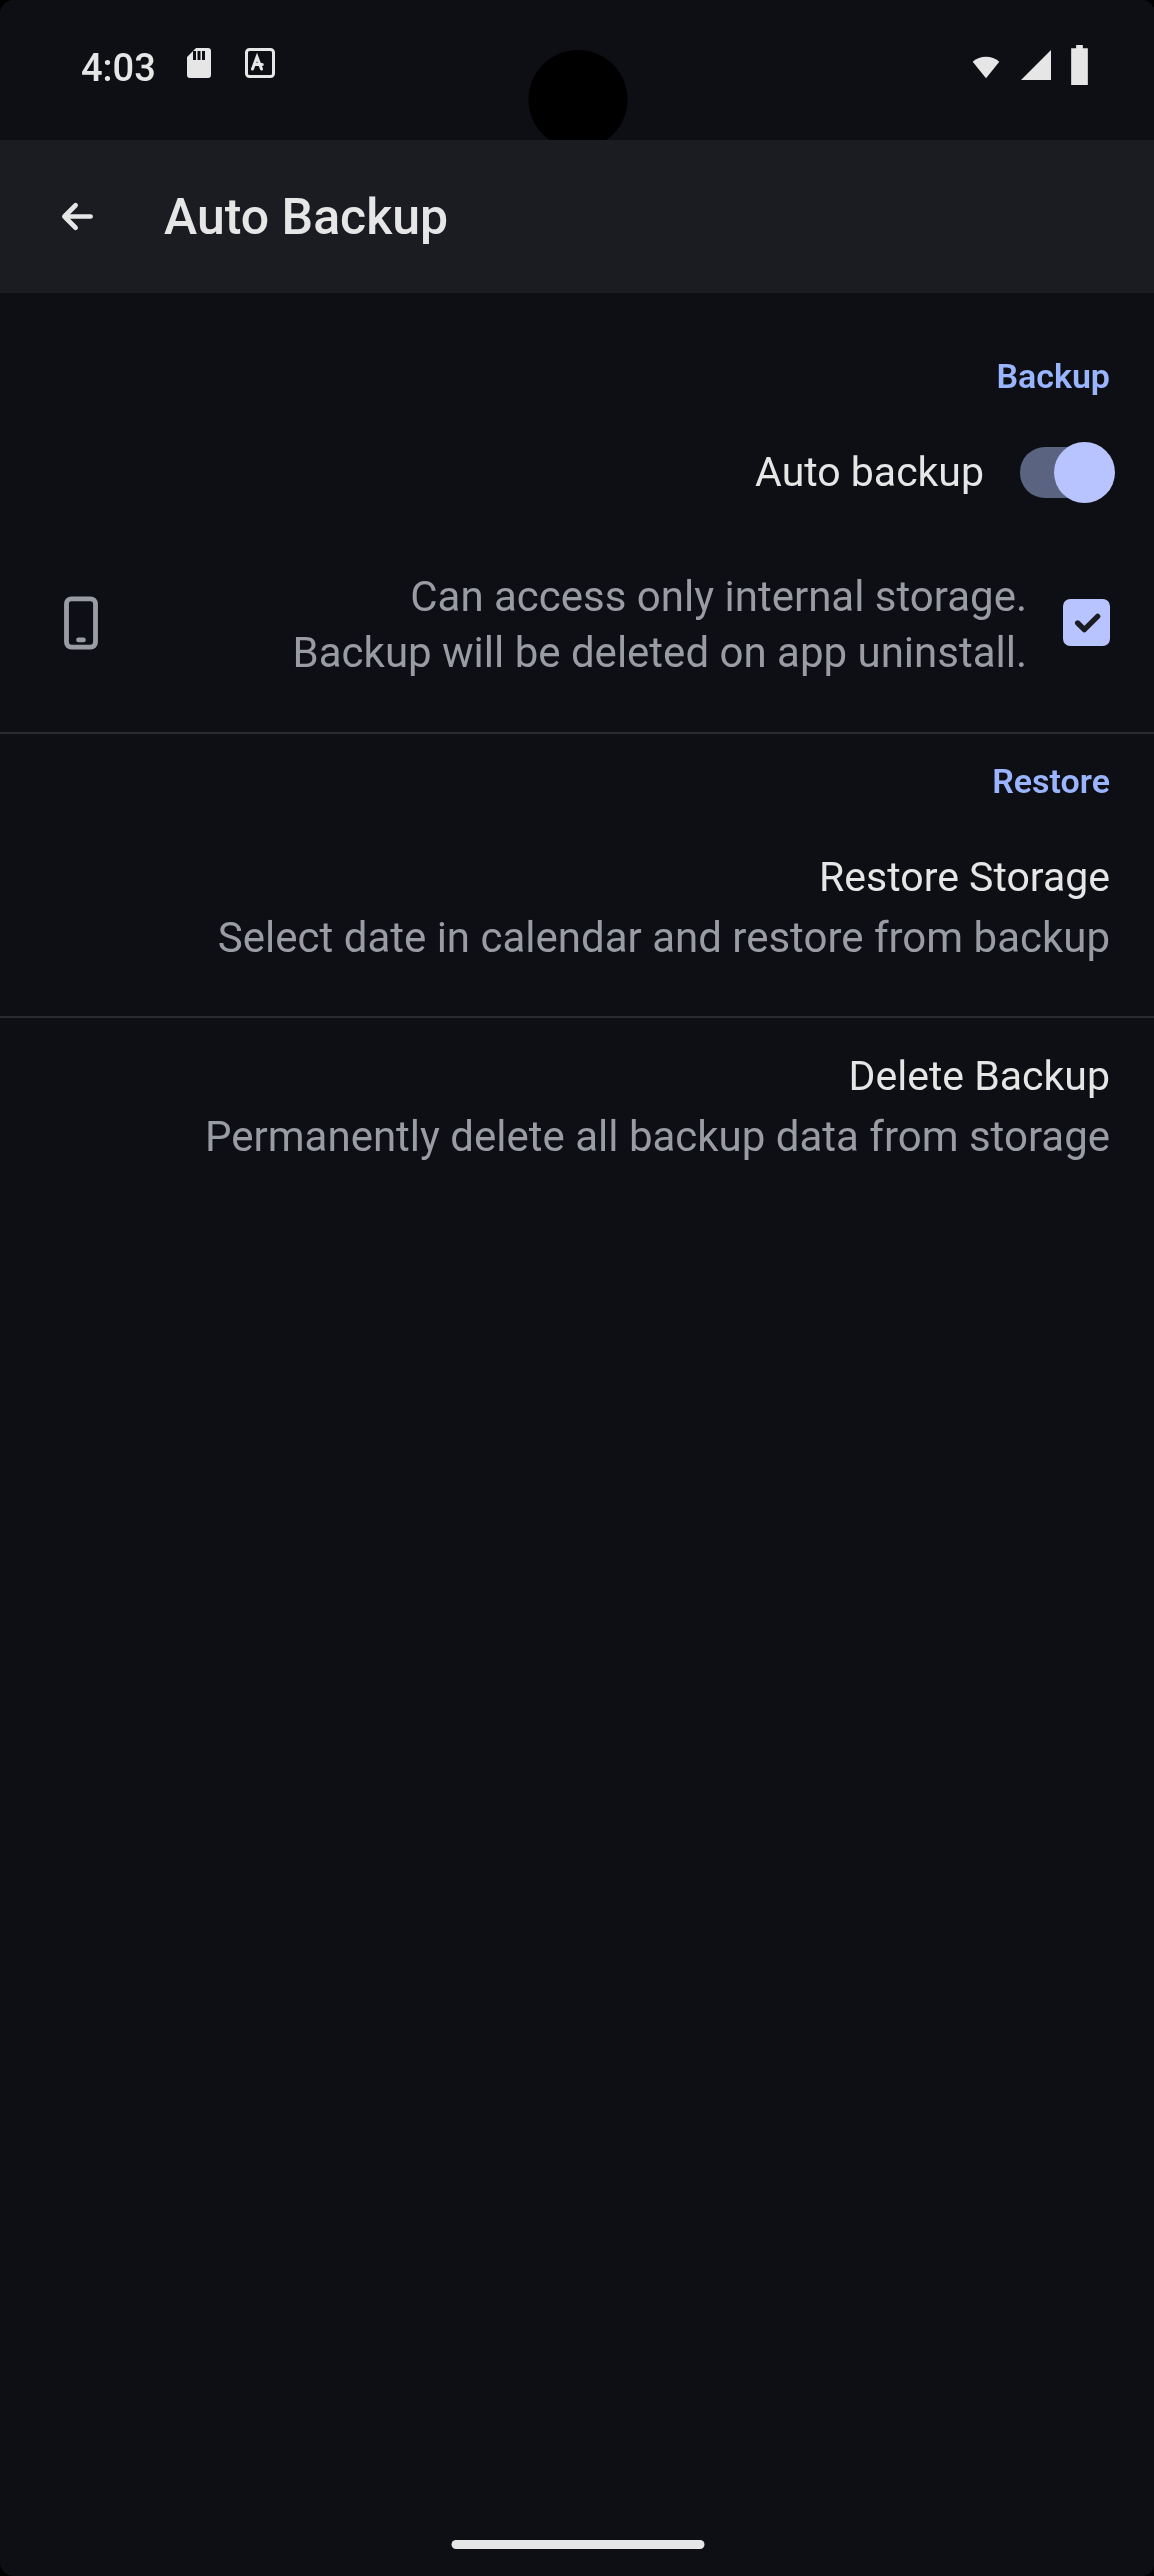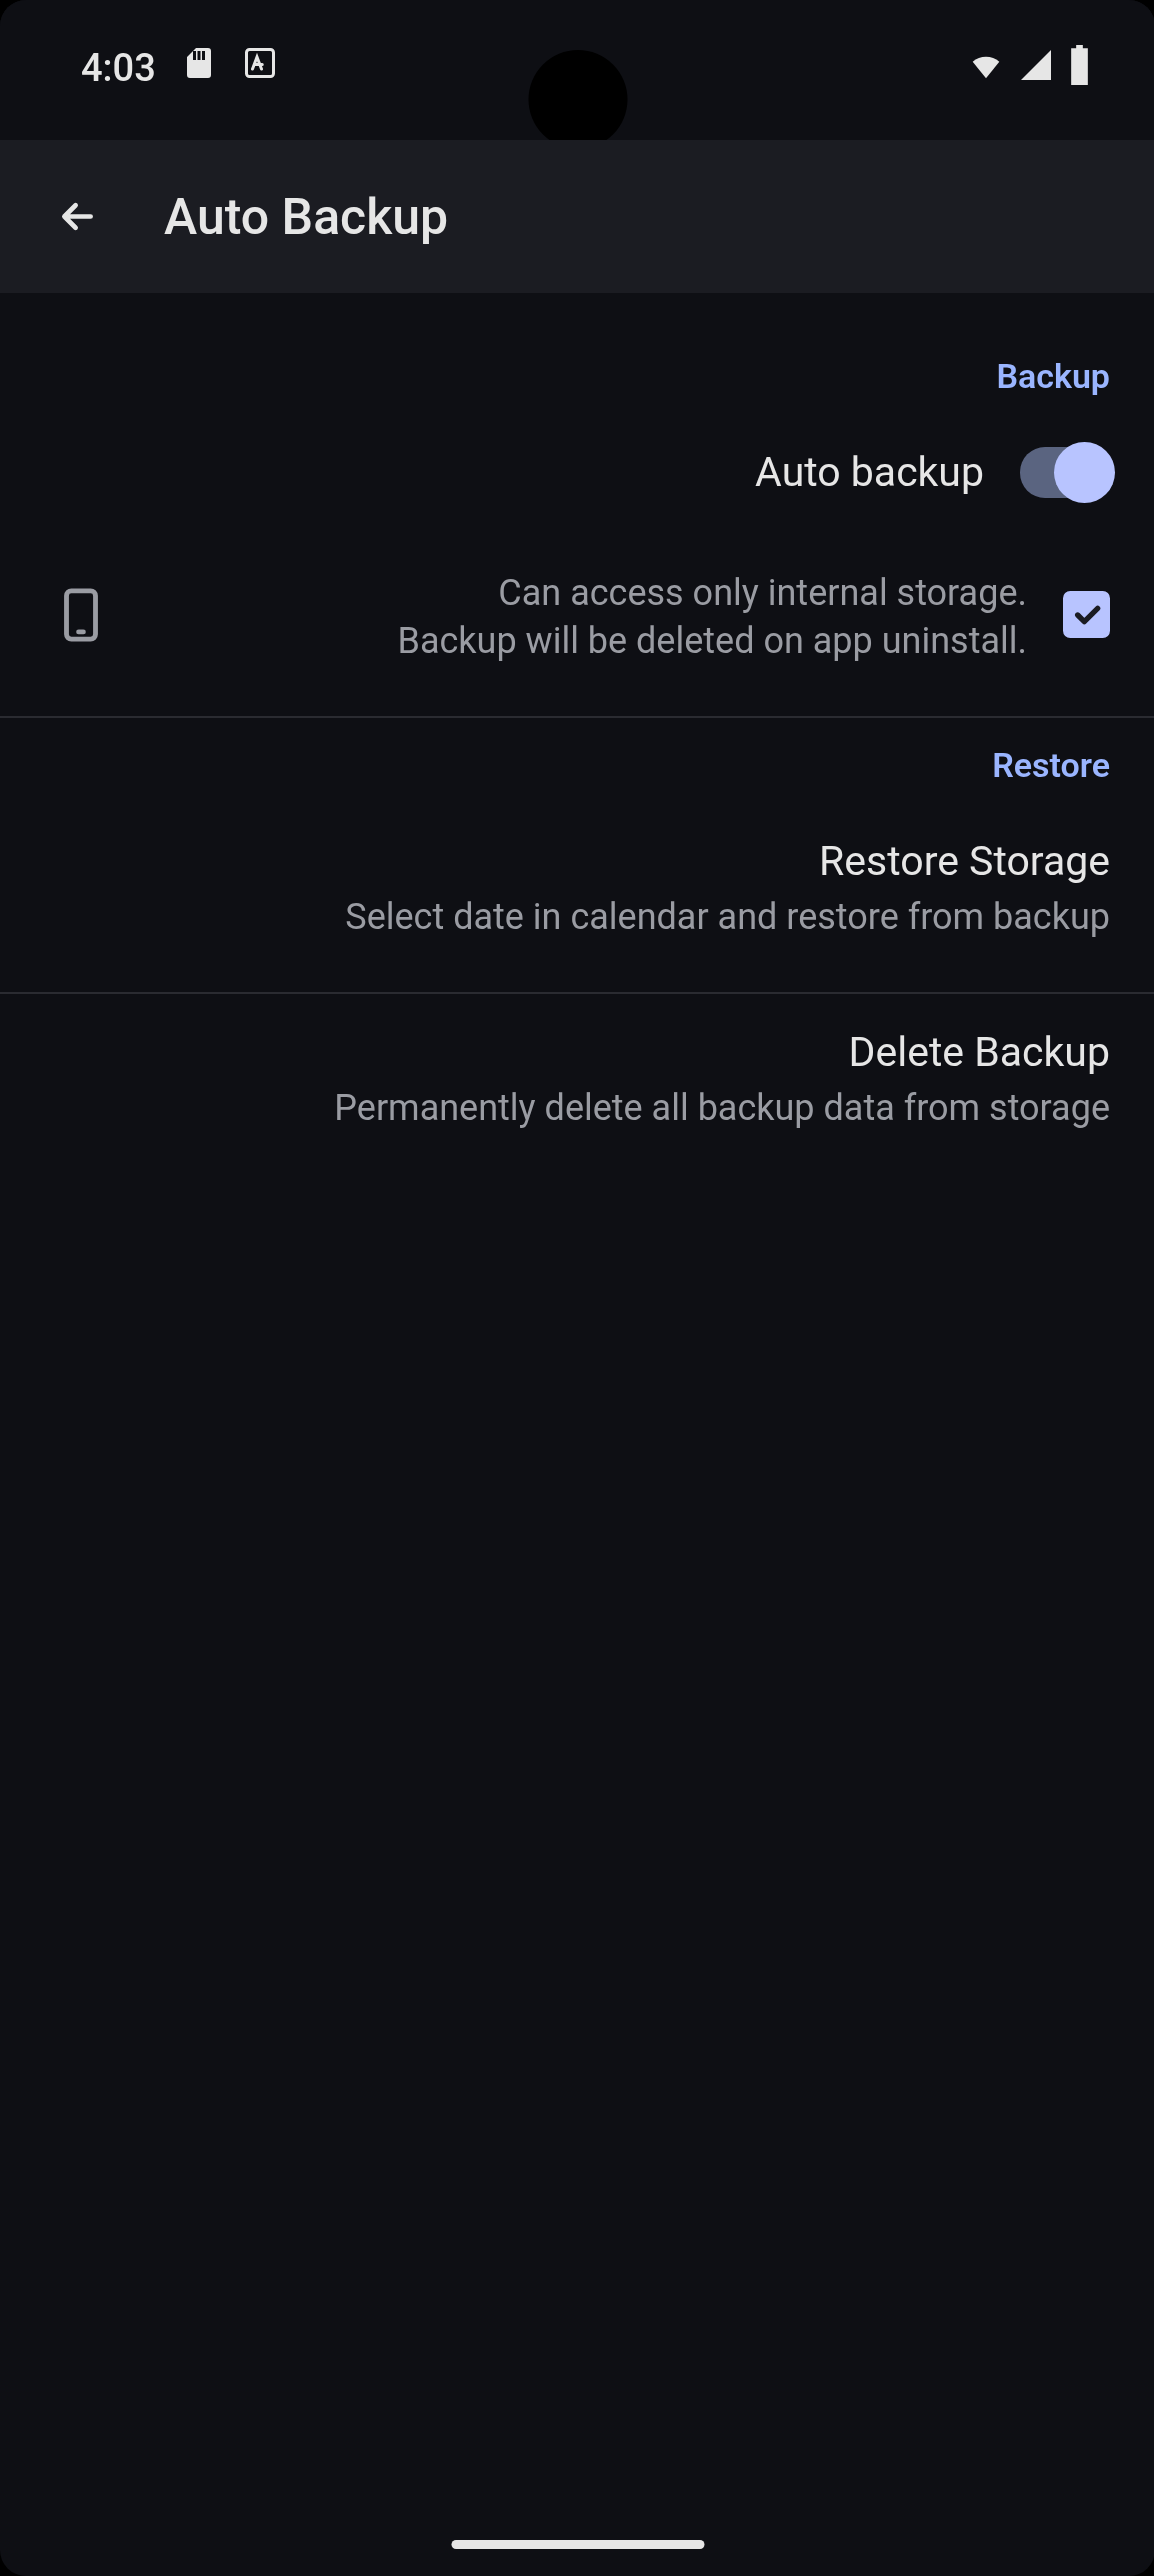--- a/index.html
+++ b/index.html
@@ -9,21 +9,21 @@
     background: #000;
     font-family: -apple-system, BlinkMacSystemFont, "Segoe UI", Roboto, sans-serif;
     color: #e6e6e6;
     overflow: hidden;
   }
   .phone {
     width: 1155px;
     height: 2576px;
     position: relative;
     background: #0e0f14;
-    border-radius: 26px;
+    border-radius: 14px;
     overflow: hidden;
   }
   
   .status-bar {
     position: absolute;
     top: 0; left: 0; right: 0;
     height: 140px;
     display: flex;
     align-items: flex-start;
     justify-content: space-between;
@@ -89,21 +89,21 @@
     display: flex; align-items: center; justify-content: center;
     flex-shrink: 0;
   }
   .row .texts { flex: 1; }
   .row .title {
     font-size: 41px;
     color: #e6e6e6;
     line-height: 1.3;
   }
   .row .sub {
-    font-size: 36px;
+    font-size: 42px;
     color: #9a9ca3;
     line-height: 1.35;
     margin-top: 5.4px;
   }
   .row .trailing {
     flex-shrink: 0;
     display: flex; align-items: center; justify-content: center;
   }
   
   .switch {

